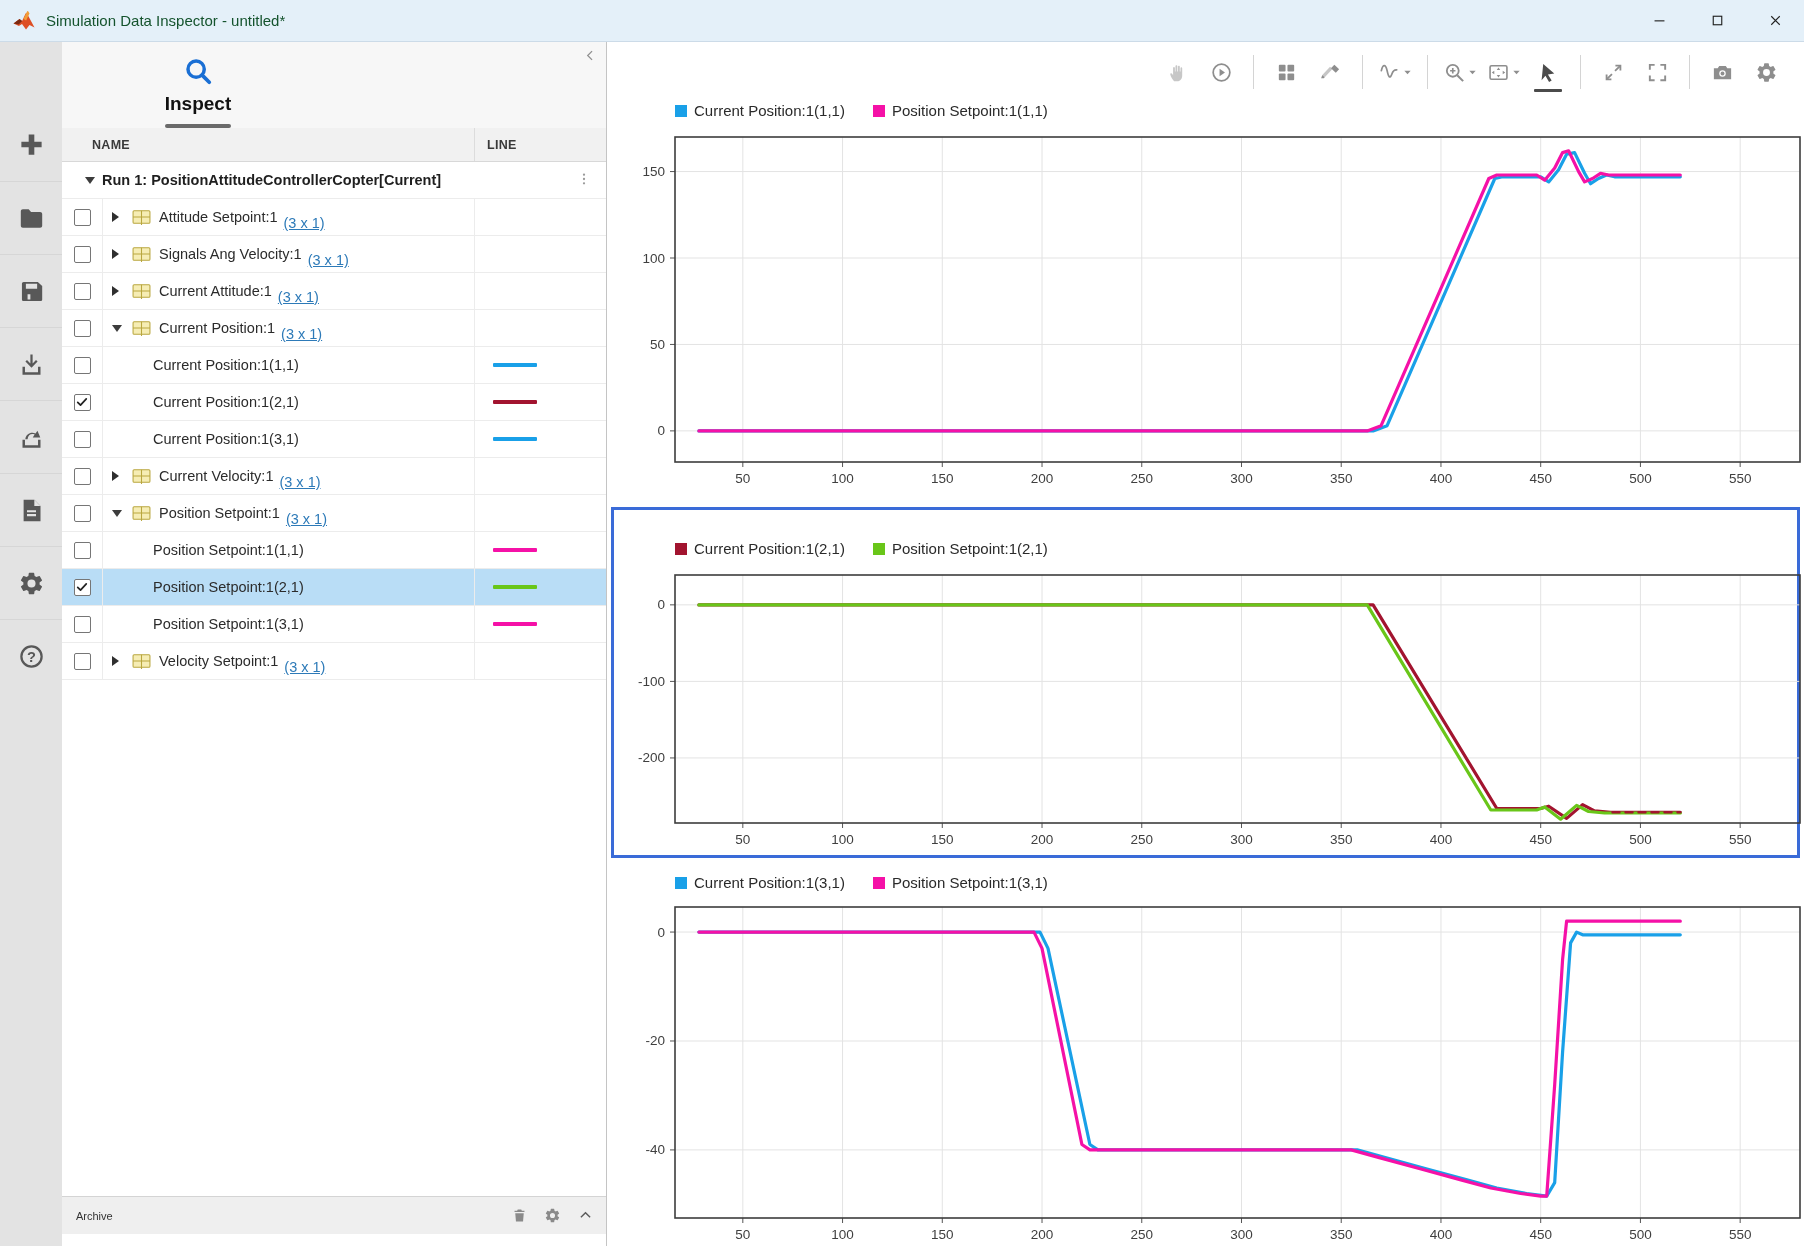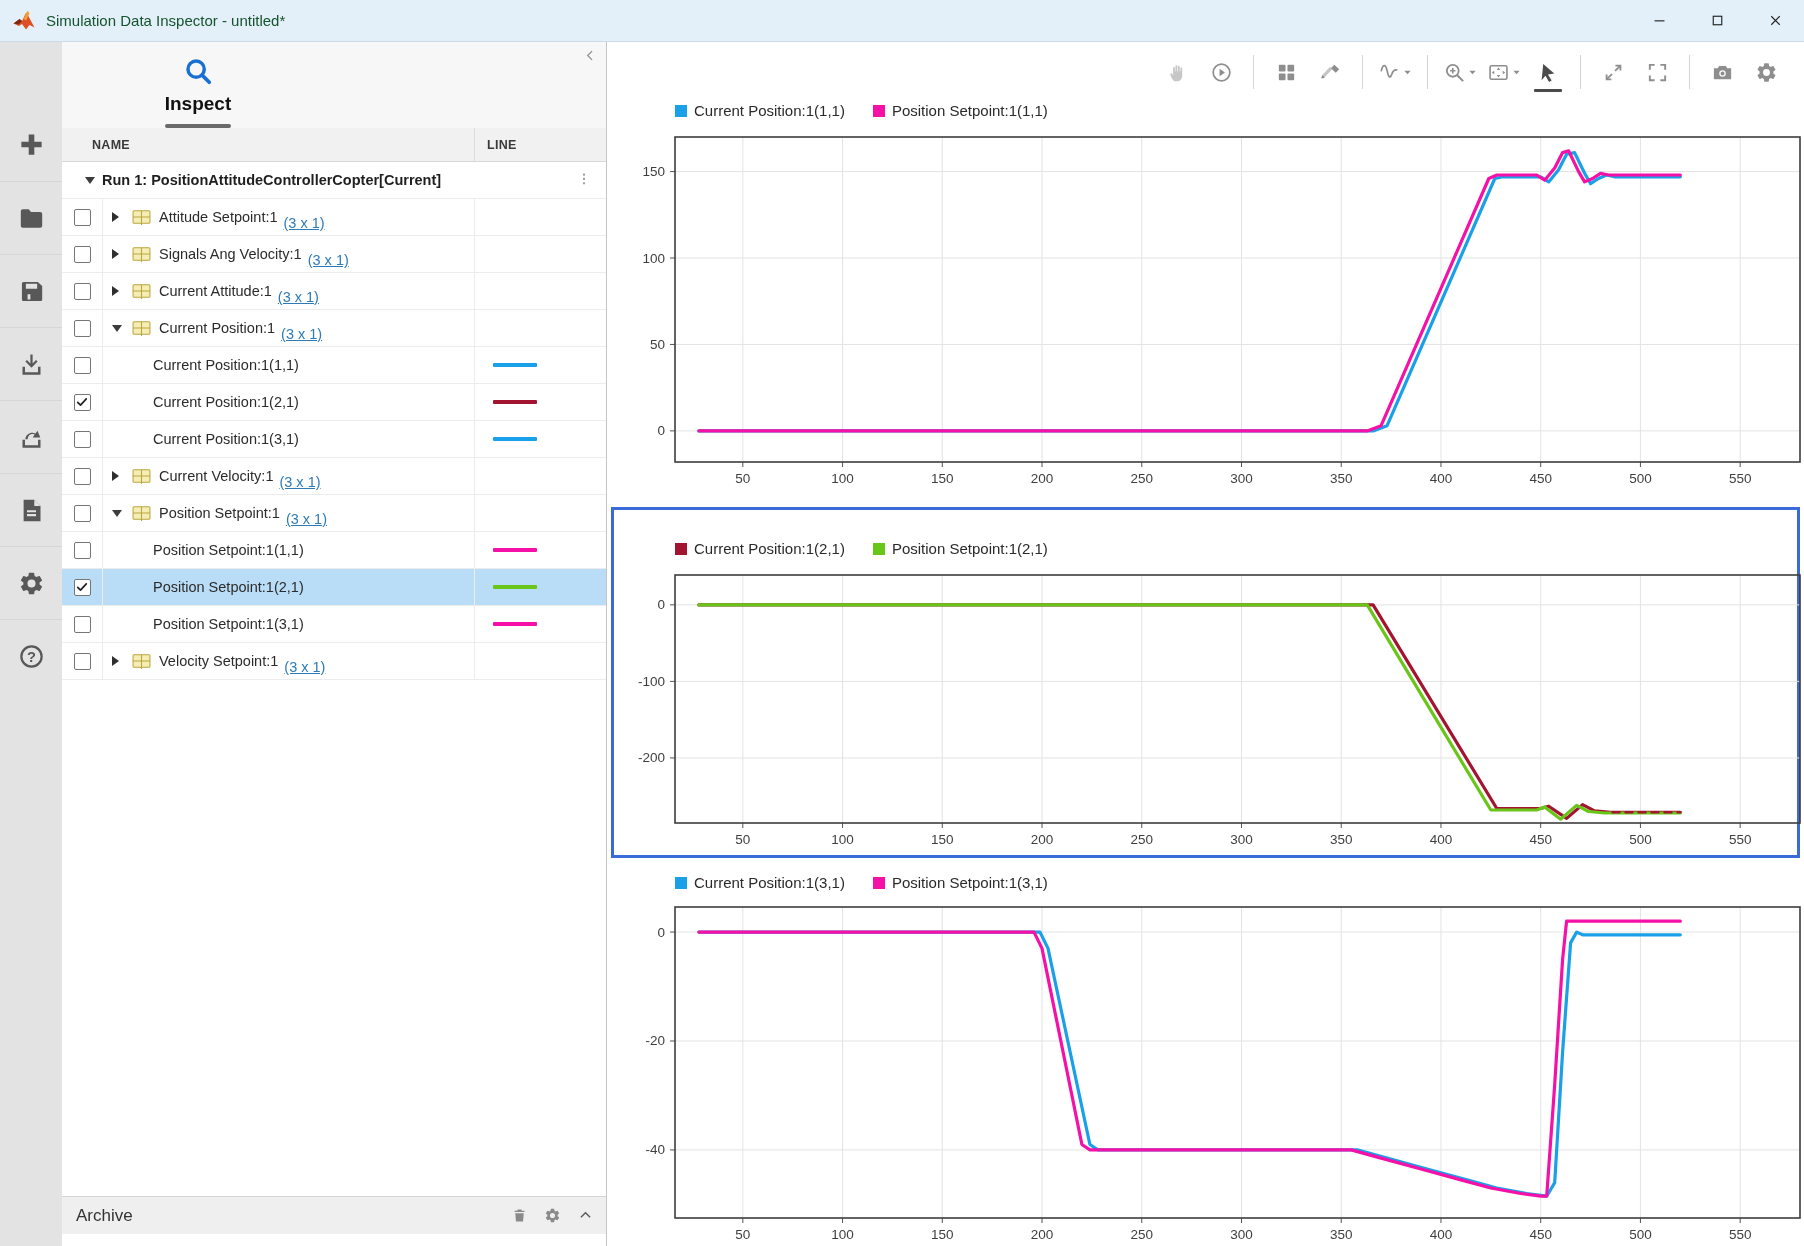--- a/index.html
+++ b/index.html
@@ -75,21 +75,21 @@
   .tri-r { width:0; height:0; border-top:5.5px solid transparent; border-bottom:5.5px solid transparent;
     border-left:7px solid #2f2f2f; display:inline-block; }
   .caret-cell { width:20px; flex:none; display:flex; align-items:center; }
   .grid-ic { width:19px; height:16px; flex:none; margin-right:8px; }
   .grid-ic svg { width:19px; height:16px; display:block; }
   .dims-link { color:#2d7ab8; text-decoration:underline; margin-left:6px; cursor:pointer;margin-top:12px; }
   .leaf-label { margin-left:41px; }
 
   .spacer { flex:1; background:#fff; }
   .archive-bar { height:38px; flex:none; background:#efefef; border-top:1px solid #d4d4d4;
-    display:flex; align-items:center; padding:0 12px 0 14px; font-size:17px; color:#333; }
+    display:flex; align-items:center; padding:0 12px 0 14px; font-size:11px; color:#333; }
   .ab-icons { margin-left:auto; display:flex; gap:16px; align-items:center; color:#8a8a8a; }
   .ab-icons svg { width:17px; height:17px; display:block; }
   .chev-up { color:#5a5a5a; cursor:pointer; }
   .arch-gap { height:12px; flex:none; background:#fff; }
   .props-bar { height:38px; flex:none; background:#f6f6f6; border-top:1px solid #d4d4d4;
     display:flex; align-items:center; padding:0 12px 0 14px; font-size:15px; color:#333; }
 
   
   .main { flex:1; position:relative; background:#fff; min-width:0; overflow:hidden; }
   .ptoolbar { height:60px; display:flex; align-items:center; justify-content:flex-end;

